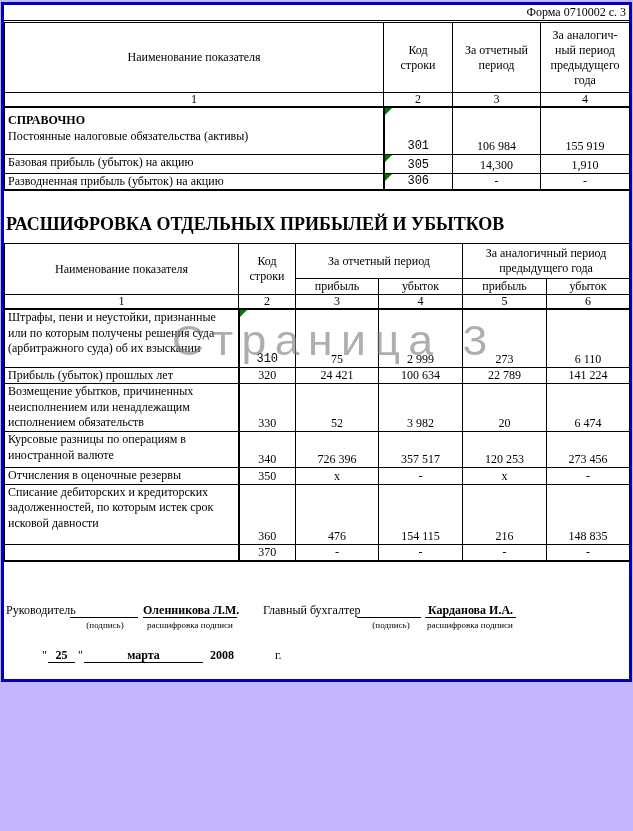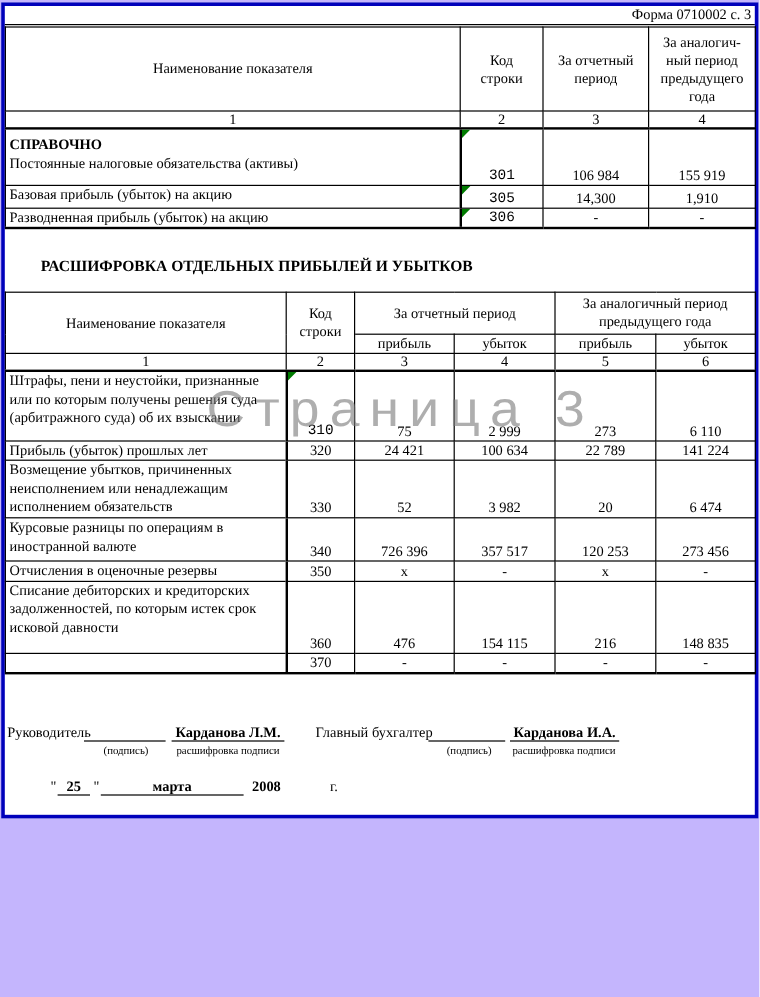--- a/index.html
+++ b/index.html
@@ -19,21 +19,21 @@
   .vb{vertical-align:bottom;line-height:14px;padding-bottom:1px;}
   .b{font-weight:bold;}
   .rel{position:relative;font-family:Liberation Mono, monospace;}
   .thl{border-left:2px solid #000;}
   .nums td{border-bottom:2px solid #000;height:13px;line-height:13px;}
   .lastrow td{border-bottom:2px solid #000;margin-top:20px;}
   .marker{position:absolute;left:0;top:0;width:0;height:0;
           border-top:7px solid #007A00;border-right:7px solid transparent;}
   .spr{display:flex;flex-direction:column;justify-content:space-between;height:100%;
        padding-top:5px;padding-bottom:1px;}
-  .s2title{position:absolute;left:2px;top:209px;font-weight:bold;font-size:13px;margin-left:28px;}
+  .s2title{position:absolute;left:2px;top:209px;font-weight:bold;font-size:18px;}
   .watermark{position:absolute;left:168px;top:312px;font-family:"Liberation Sans","DejaVu Sans",sans-serif;
              font-size:42px;letter-spacing:8px;color:rgba(125,125,125,0.62);
              transform:scaleX(1.06);transform-origin:left top;white-space:nowrap;pointer-events:none;}
   .sig{position:absolute;font-size:12px;line-height:14px;white-space:nowrap;}
   .ul{border-bottom:1px solid #000;display:inline-block;text-align:center;}
   .cap{position:absolute;font-size:9px;line-height:10px;text-align:center;white-space:nowrap;}
 </style>
 </head>
 <body>
 
@@ -188,21 +188,21 @@
         <td class="c vb">-</td>
         <td class="c vb">-</td>
         <td class="c vb">-</td>
         <td class="c vb">-</td>
       </tr>
     </tbody>
       </table>
 
     <div class="sig" style="left:2px;top:598px;">Руководитель</div>
     <span class="sig ul" style="left:66px;top:598px;width:68px;">&nbsp;</span>
-    <span class="sig ul b" style="left:139px;top:598px;width:94px;">Карданова Л.М.</span>
+    <span class="sig ul b" style="left:139px;top:598px;width:94px;">Оленникова Л.М.</span>
     <div class="cap" style="left:75px;top:615px;width:52px;">(подпись)</div>
     <div class="cap" style="left:139px;top:615px;width:94px;">расшифровка подписи</div>
 
     <div class="sig" style="left:259px;top:598px;">Главный бухгалтер</div>
     <span class="sig ul" style="left:353px;top:598px;width:64px;">&nbsp;</span>
     <span class="sig ul b" style="left:421px;top:598px;width:91px;">Карданова И.А.</span>
     <div class="cap" style="left:358px;top:615px;width:58px;">(подпись)</div>
     <div class="cap" style="left:414px;top:615px;width:104px;">расшифровка подписи</div>
 
     <span class="sig" style="left:38px;top:643px;">"</span>

